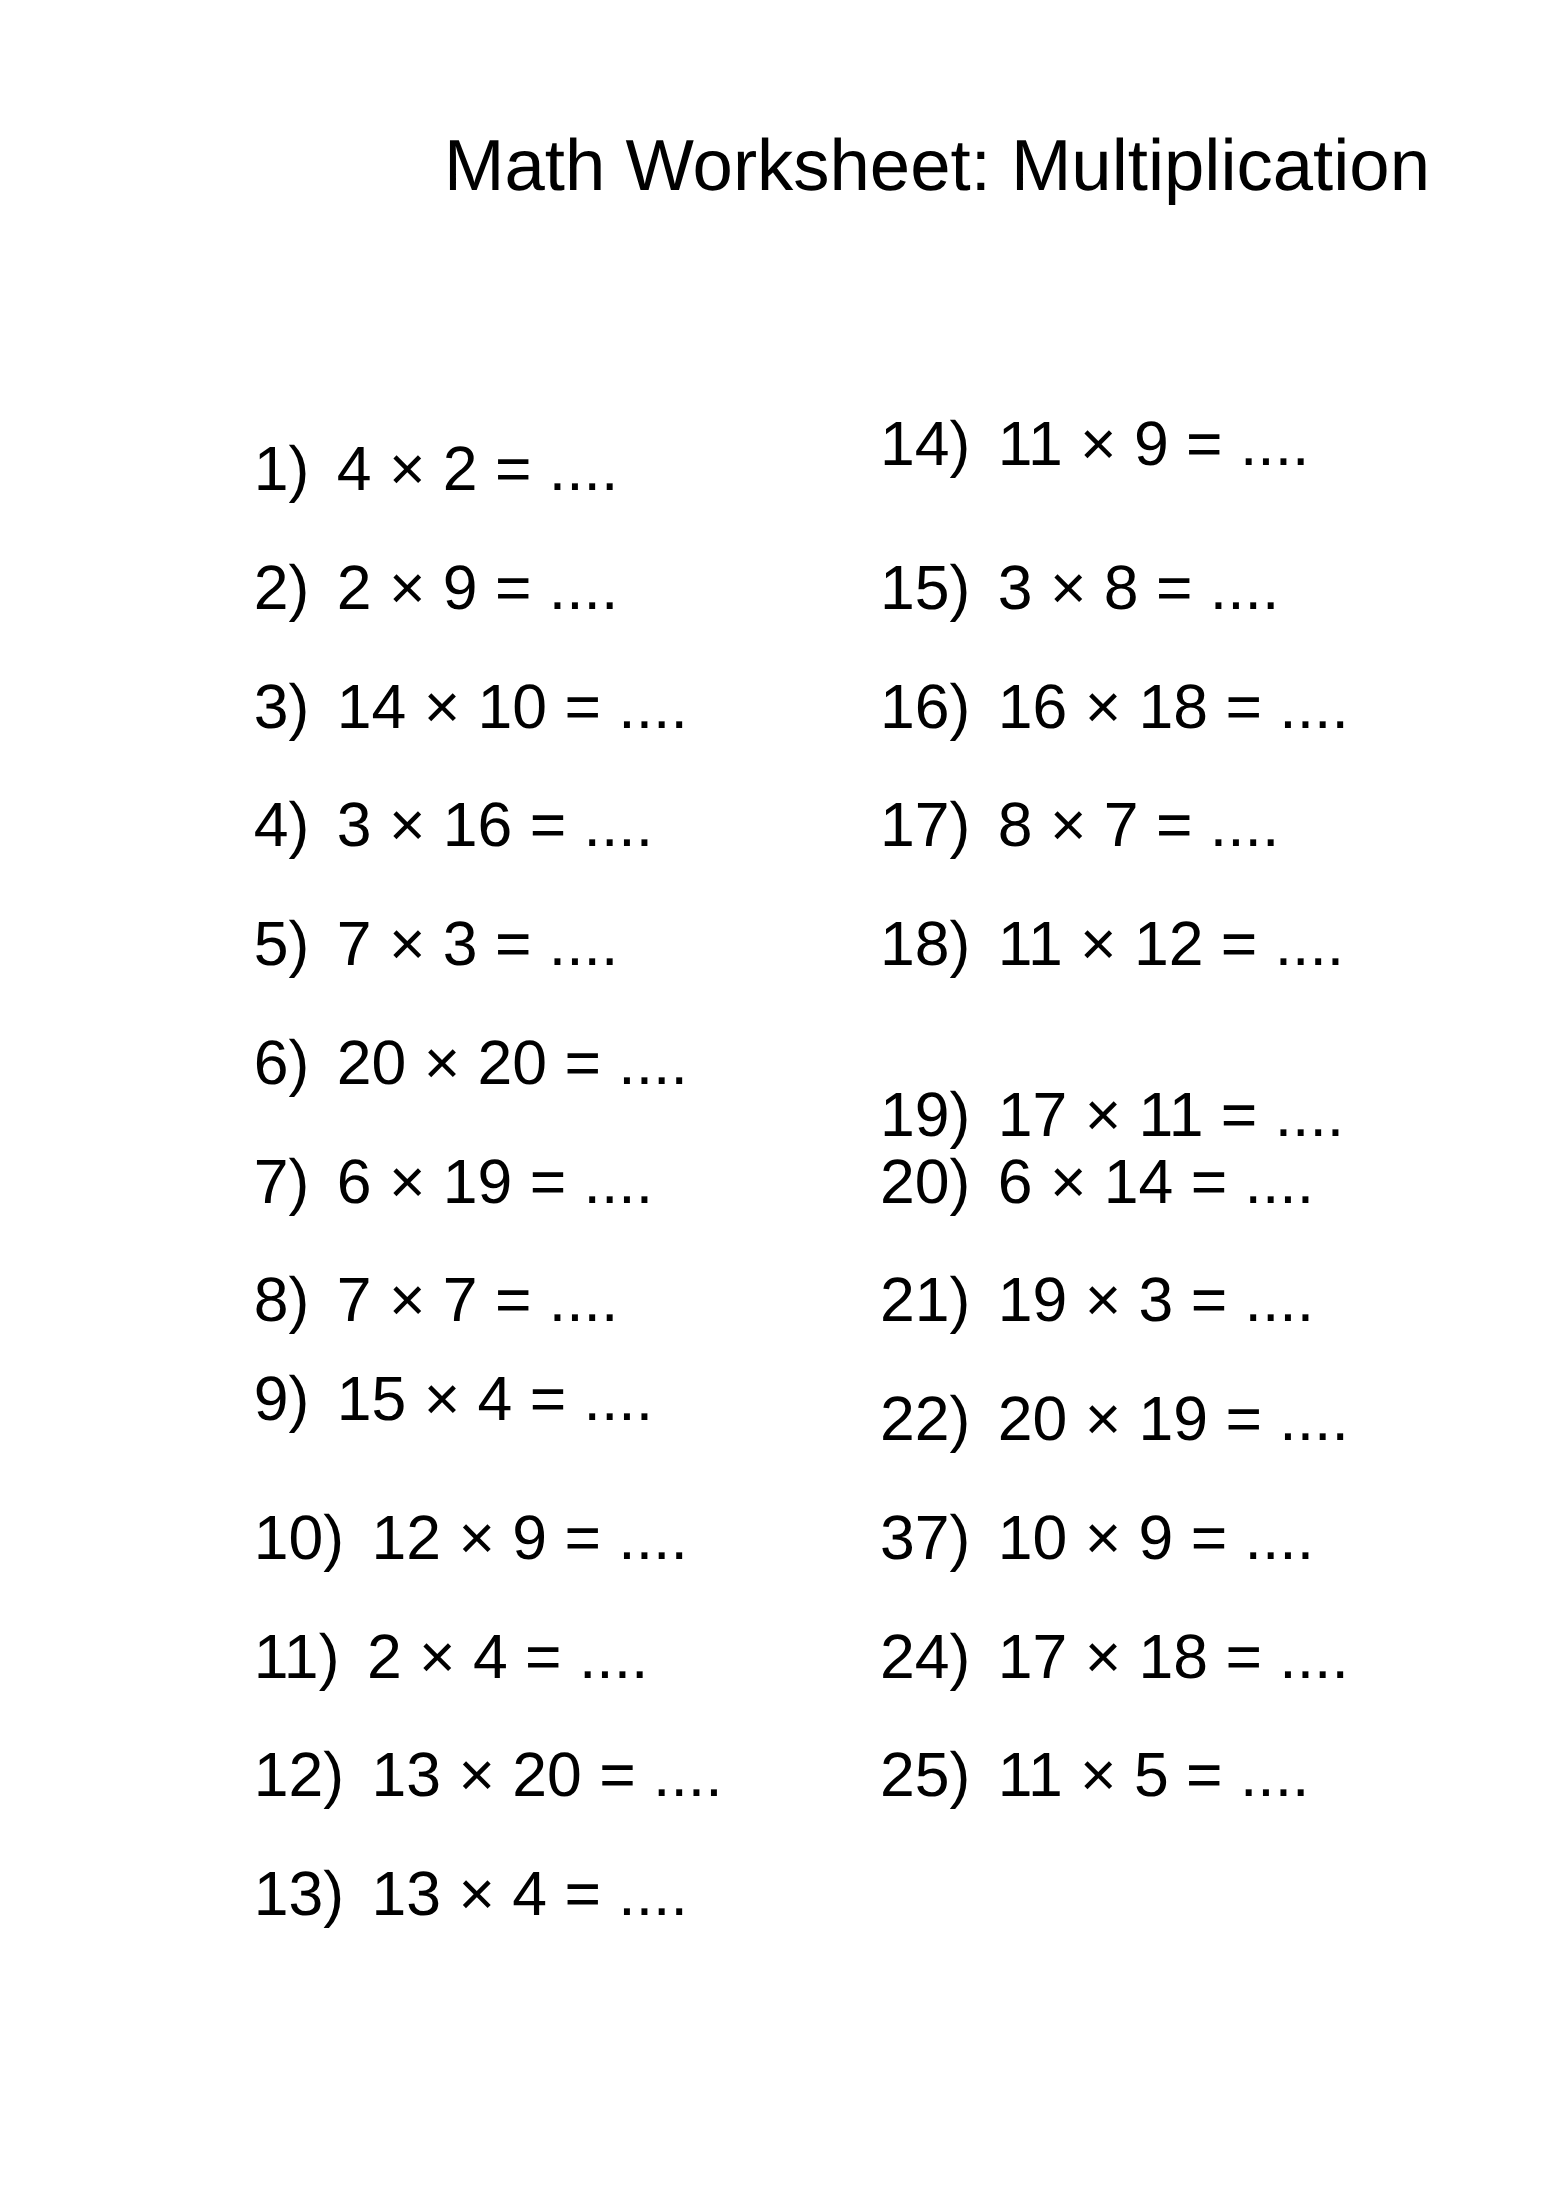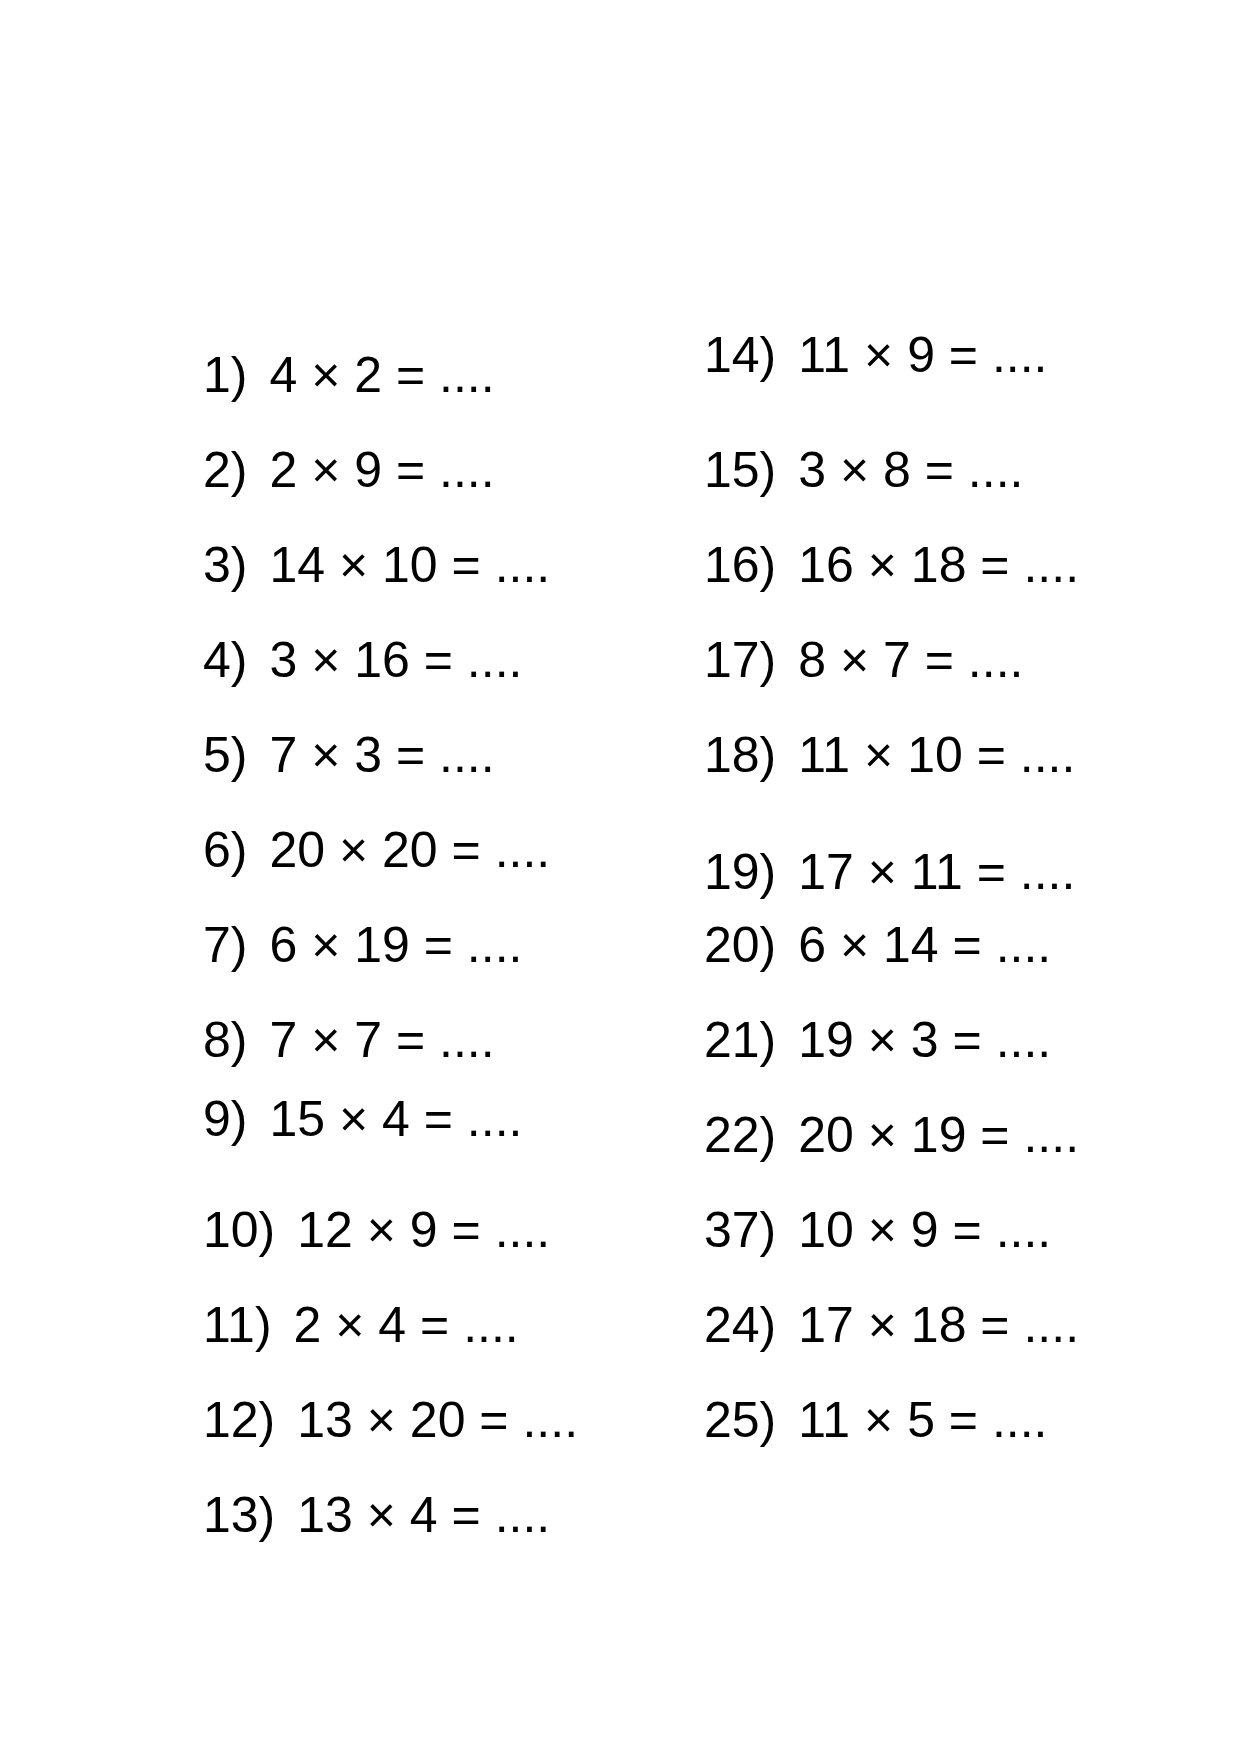--- a/index.html
+++ b/index.html
@@ -56,20 +56,21 @@
       color: #000000;
     }
     .problem .num { display: inline-block; }
     .problem .gap { display: inline-block; width: 22px; }
   </style>
 </head>
 <body>
 
 <div class="page">
 
+  <div class="title">Math Worksheet: Multiplication</div>
 
   <div class="column col-left">
     <div class="problem" style="top:350px"><span class="num">1)</span><span class="gap"></span><span class="expr">4 × 2 = ....</span></div>
     <div class="problem" style="top:445px"><span class="num">2)</span><span class="gap"></span><span class="expr">2 × 9 = ....</span></div>
     <div class="problem" style="top:540px"><span class="num">3)</span><span class="gap"></span><span class="expr">14 × 10 = ....</span></div>
     <div class="problem" style="top:635px"><span class="num">4)</span><span class="gap"></span><span class="expr">3 × 16 = ....</span></div>
     <div class="problem" style="top:730px"><span class="num">5)</span><span class="gap"></span><span class="expr">7 × 3 = ....</span></div>
     <div class="problem" style="top:825px"><span class="num">6)</span><span class="gap"></span><span class="expr">20 × 20 = ....</span></div>
     <div class="problem" style="top:920px"><span class="num">7)</span><span class="gap"></span><span class="expr">6 × 19 = ....</span></div>
     <div class="problem" style="top:1015px"><span class="num">8)</span><span class="gap"></span><span class="expr">7 × 7 = ....</span></div>
@@ -78,22 +79,22 @@
     <div class="problem" style="top:1300px"><span class="num">11)</span><span class="gap"></span><span class="expr">2 × 4 = ....</span></div>
     <div class="problem" style="top:1395px"><span class="num">12)</span><span class="gap"></span><span class="expr">13 × 20 = ....</span></div>
     <div class="problem" style="top:1490px"><span class="num">13)</span><span class="gap"></span><span class="expr">13 × 4 = ....</span></div>
   </div>
 
   <div class="column col-right">
     <div class="problem" style="top:330px"><span class="num">14)</span><span class="gap"></span><span class="expr">11 × 9 = ....</span></div>
     <div class="problem" style="top:445px"><span class="num">15)</span><span class="gap"></span><span class="expr">3 × 8 = ....</span></div>
     <div class="problem" style="top:540px"><span class="num">16)</span><span class="gap"></span><span class="expr">16 × 18 = ....</span></div>
     <div class="problem" style="top:635px"><span class="num">17)</span><span class="gap"></span><span class="expr">8 × 7 = ....</span></div>
-    <div class="problem" style="top:730px"><span class="num">18)</span><span class="gap"></span><span class="expr">11 × 10 = ....</span></div>
-    <div class="problem" style="top:847px"><span class="num">19)</span><span class="gap"></span><span class="expr">17 × 11 = ....</span></div>
+    <div class="problem" style="top:730px"><span class="num">18)</span><span class="gap"></span><span class="expr">11 × 12 = ....</span></div>
+    <div class="problem" style="top:867px"><span class="num">19)</span><span class="gap"></span><span class="expr">17 × 11 = ....</span></div>
     <div class="problem" style="top:920px"><span class="num">20)</span><span class="gap"></span><span class="expr">6 × 14 = ....</span></div>
     <div class="problem" style="top:1015px"><span class="num">21)</span><span class="gap"></span><span class="expr">19 × 3 = ....</span></div>
     <div class="problem" style="top:1110px"><span class="num">22)</span><span class="gap"></span><span class="expr">20 × 19 = ....</span></div>
     <div class="problem" style="top:1205px"><span class="num">37)</span><span class="gap"></span><span class="expr">10 × 9 = ....</span></div>
     <div class="problem" style="top:1300px"><span class="num">24)</span><span class="gap"></span><span class="expr">17 × 18 = ....</span></div>
     <div class="problem" style="top:1395px"><span class="num">25)</span><span class="gap"></span><span class="expr">11 × 5 = ....</span></div>
   </div>
 
 </div>
 

